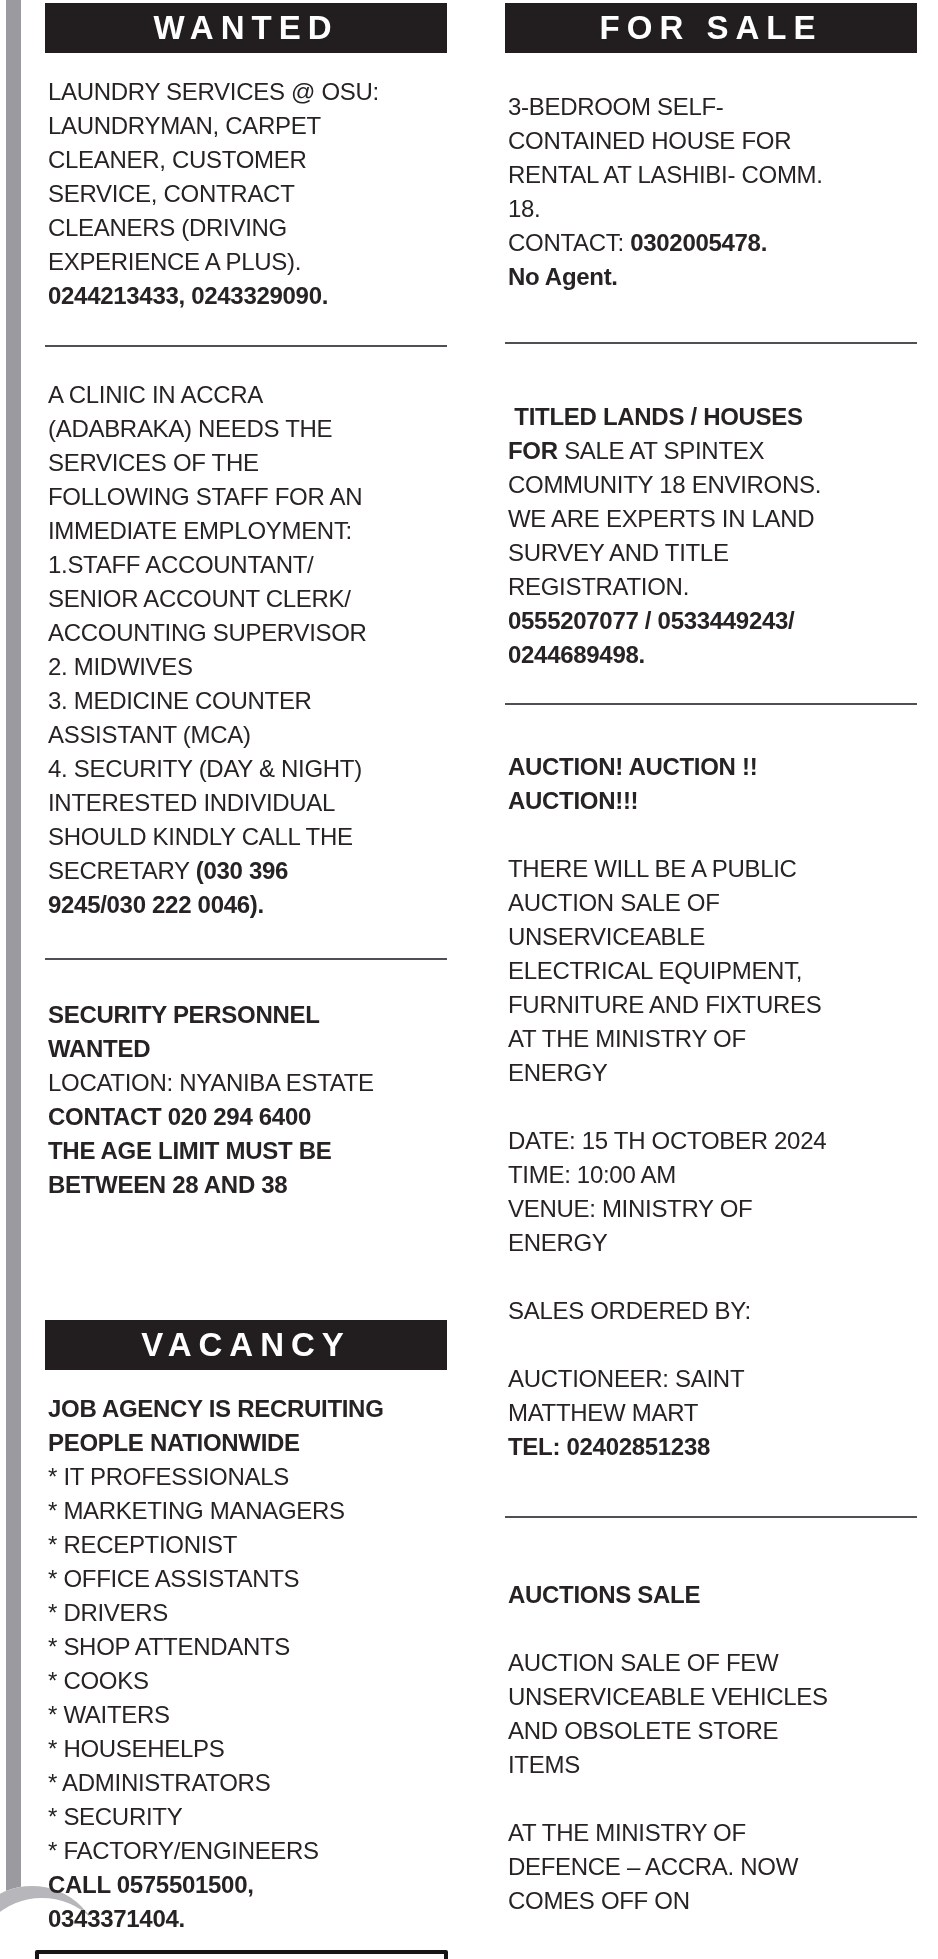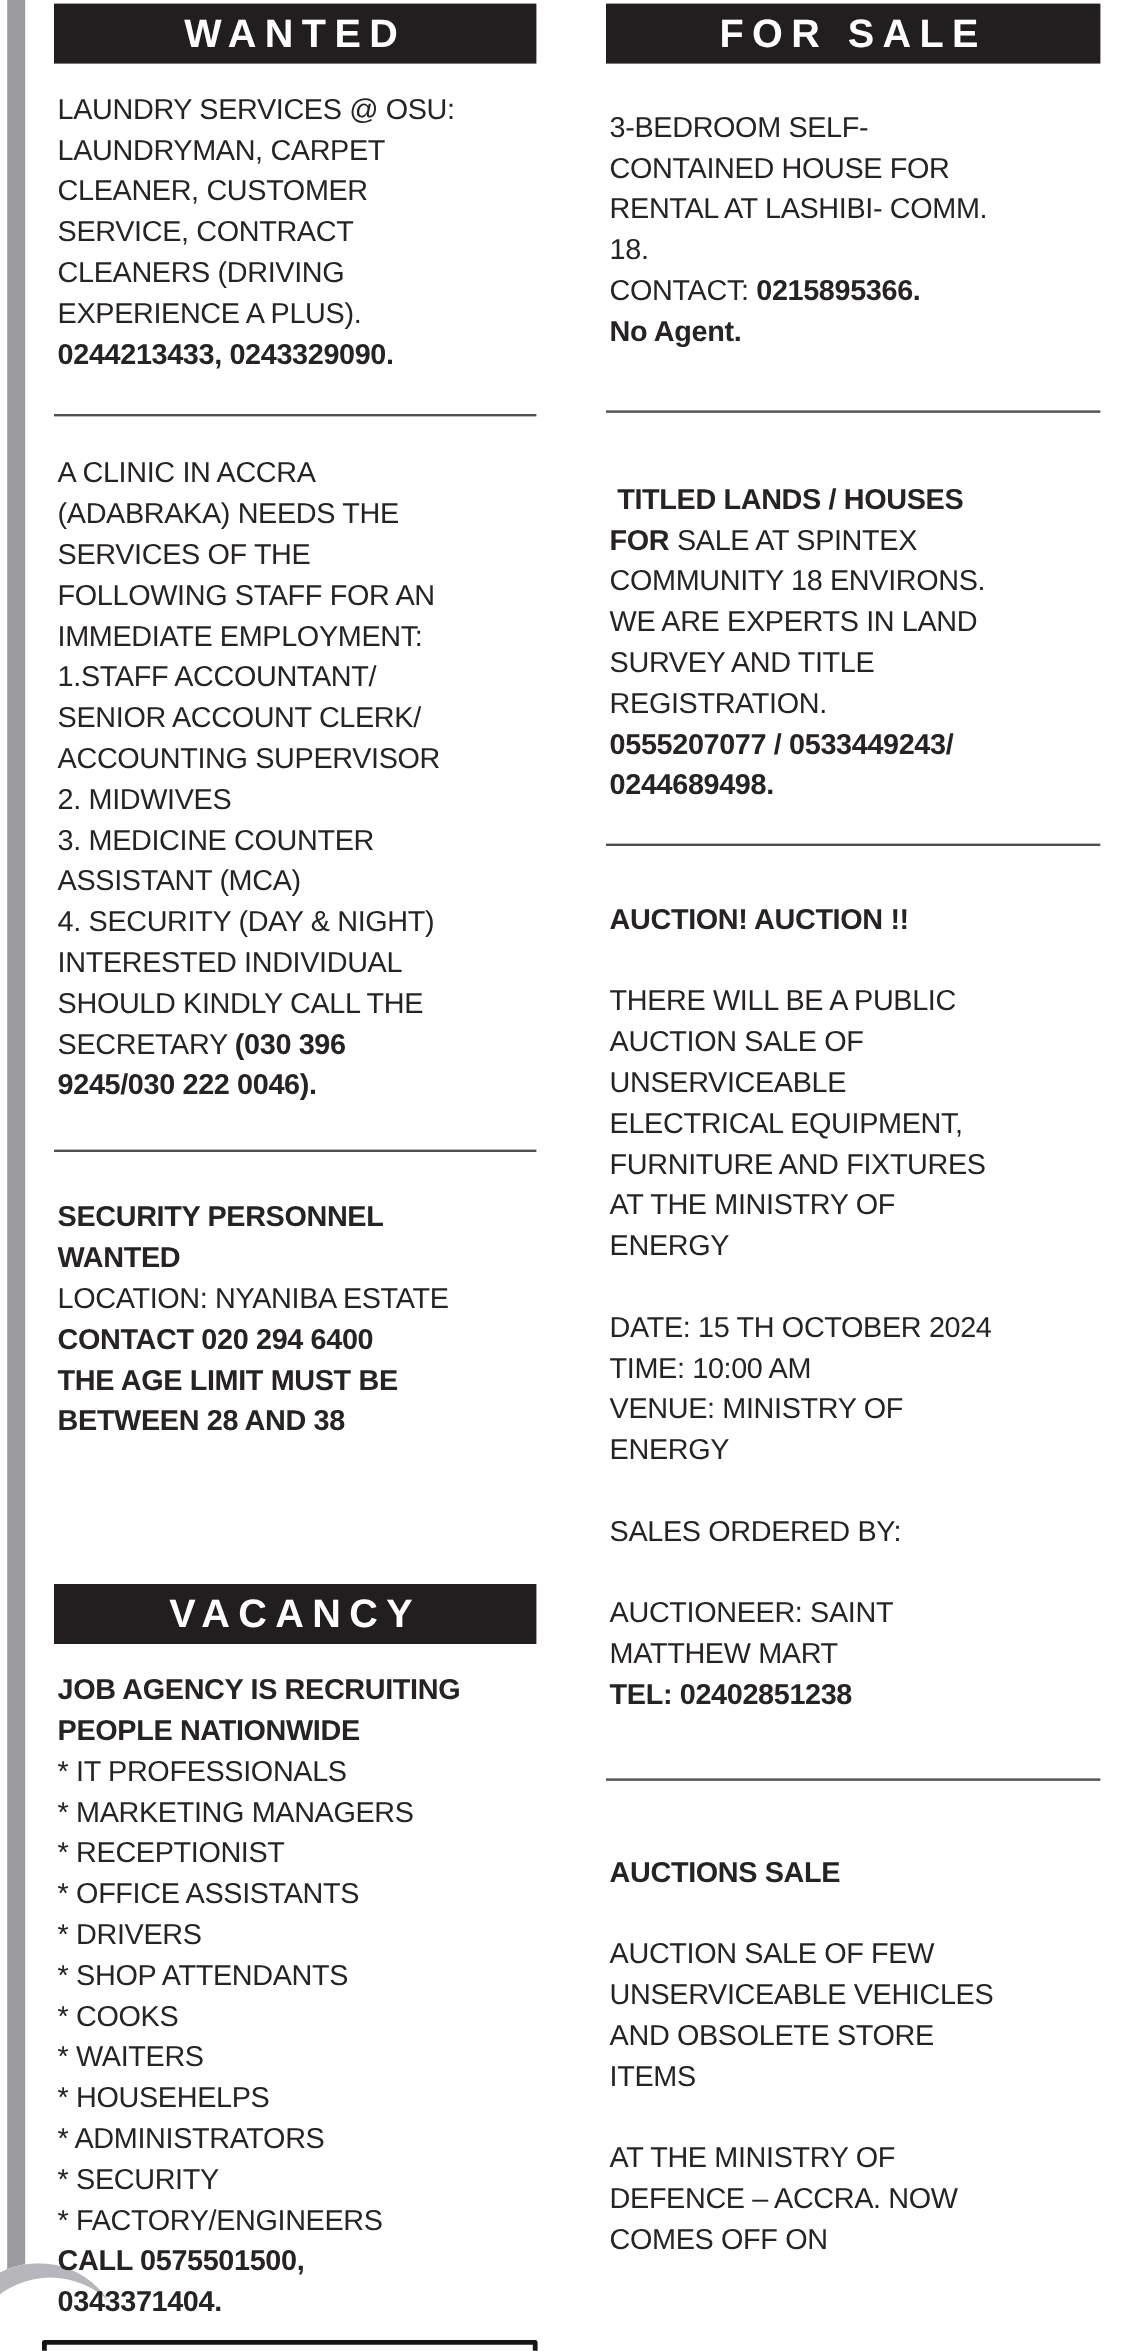--- a/index.html
+++ b/index.html
@@ -133,37 +133,38 @@
 </div>
 
 <div class="col col-right">
   <div class="header-bar">FOR SALE</div>
   <div class="sections">
       <div class="sec1 ad">
         <div class="line"><span class="r">3-BEDROOM SELF-</span></div>
         <div class="line"><span class="r">CONTAINED HOUSE FOR</span></div>
         <div class="line"><span class="r">RENTAL AT LASHIBI- COMM.</span></div>
         <div class="line"><span class="r">18.</span></div>
-        <div class="line"><span class="r">CONTACT: </span><span class="b">0215895366.</span></div>
+        <div class="line"><span class="r">CONTACT: </span><span class="b">0302005478.</span></div>
         <div class="line"><span class="b">No Agent.</span></div>
       </div>
       <div class="sec2 divider"></div>
       <div class="sec3 ad">
         <div class="line"><span class="b">&nbsp;TITLED LANDS / HOUSES</span></div>
         <div class="line"><span class="b">FOR</span><span class="r"> SALE AT SPINTEX</span></div>
         <div class="line"><span class="r">COMMUNITY 18 ENVIRONS.</span></div>
         <div class="line"><span class="r">WE ARE EXPERTS IN LAND</span></div>
         <div class="line"><span class="r">SURVEY AND TITLE</span></div>
         <div class="line"><span class="r">REGISTRATION.</span></div>
         <div class="line"><span class="b">0555207077 / 0533449243/</span></div>
         <div class="line"><span class="b">0244689498.</span></div>
       </div>
       <div class="sec4 divider"></div>
       <div class="sec5 ad">
         <div class="line"><span class="b">AUCTION! AUCTION !!</span></div>
+        <div class="line"><span class="b">AUCTION!!!</span></div>
         <div class="line">&nbsp;</div>
         <div class="line"><span class="r">THERE WILL BE A PUBLIC</span></div>
         <div class="line"><span class="r">AUCTION SALE OF</span></div>
         <div class="line"><span class="r">UNSERVICEABLE</span></div>
         <div class="line"><span class="r">ELECTRICAL EQUIPMENT,</span></div>
         <div class="line"><span class="r">FURNITURE AND FIXTURES</span></div>
         <div class="line"><span class="r">AT THE MINISTRY OF</span></div>
         <div class="line"><span class="r">ENERGY</span></div>
         <div class="line">&nbsp;</div>
         <div class="line"><span class="r">DATE: 15 TH OCTOBER 2024</span></div>

